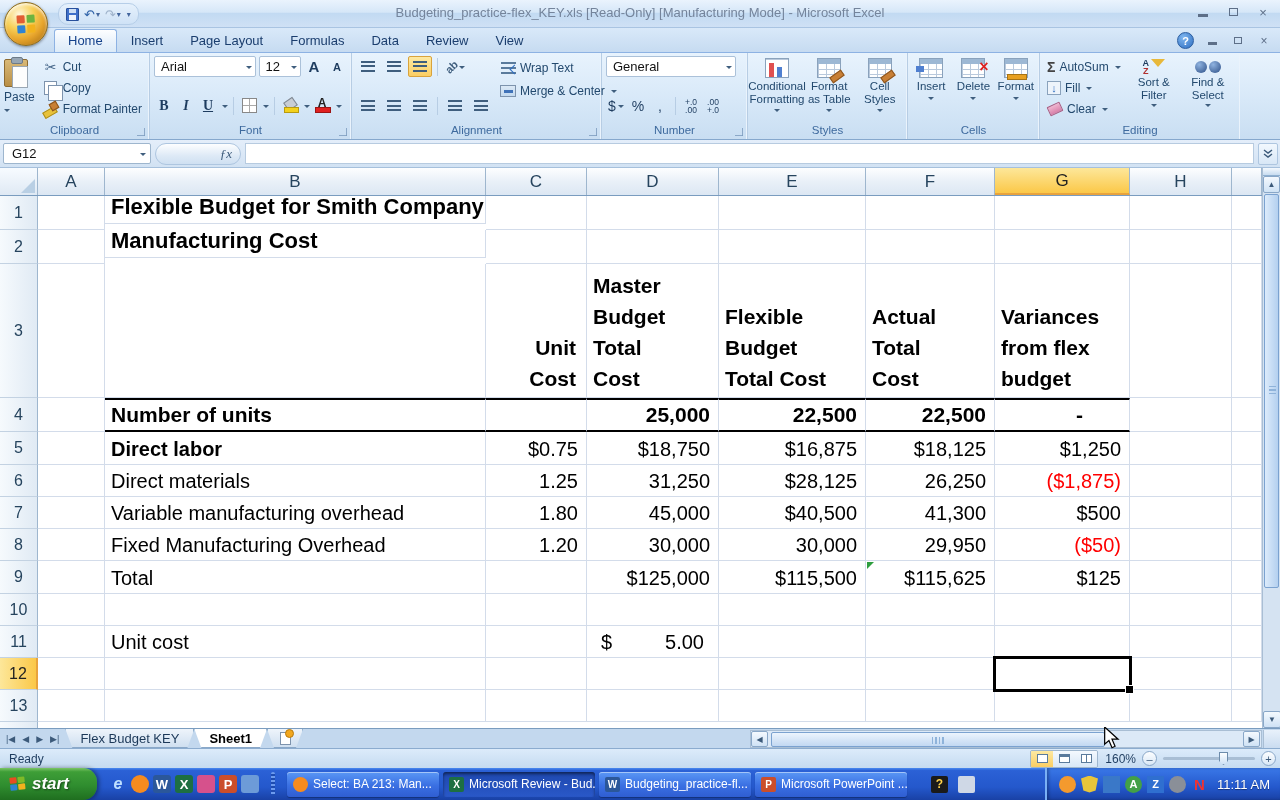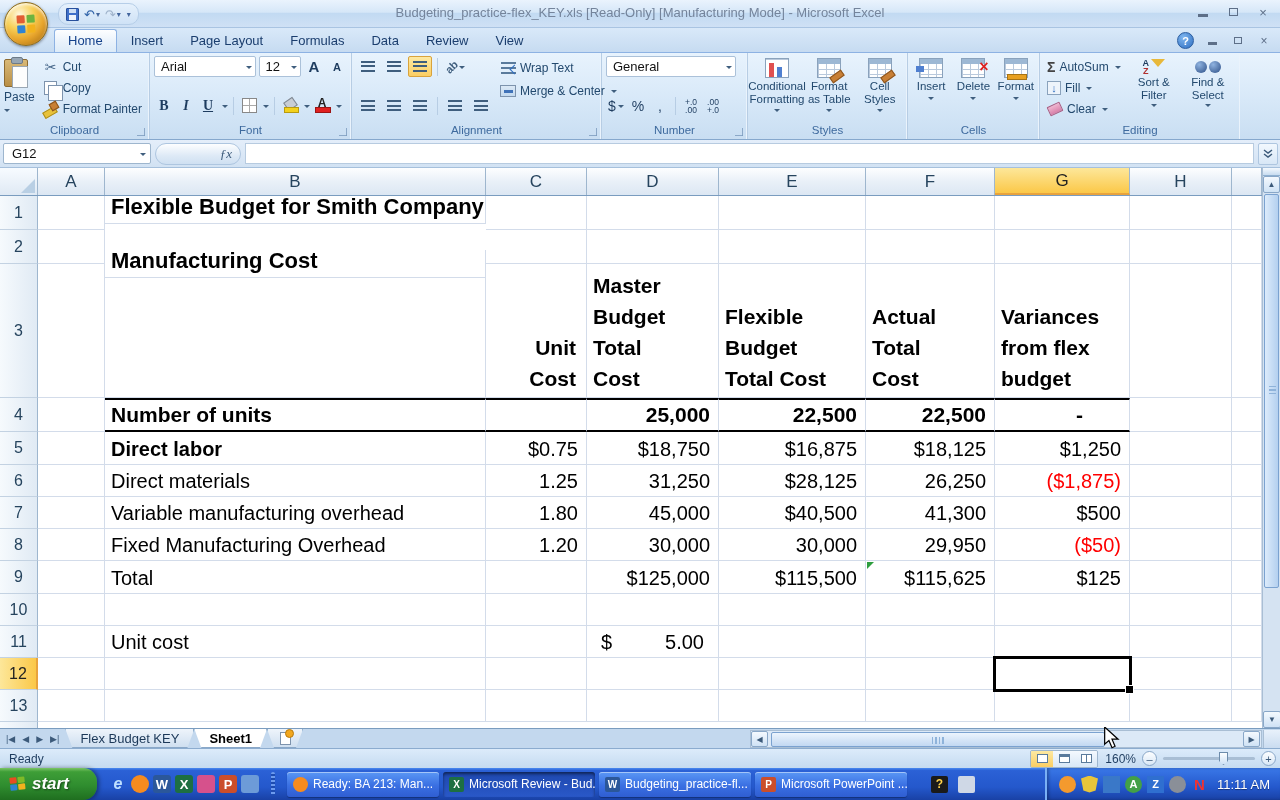--- a/index.html
+++ b/index.html
@@ -655,21 +655,21 @@
           <div class="cell" style="width: 132px;"></div>
           <div class="cell" style="width: 147px;"></div>
           <div class="cell" style="width: 129px;"></div>
           <div class="cell" style="width: 135px;"></div>
           <div class="cell" style="width: 102px;"></div>
           <div class="cell" style="width: 30px;"></div>
         </div>
         <div class="grow" style="height: 34px;">
           <div class="rowhdr">2</div>
           <div class="cell" style="width: 67px;"></div>
-          <div class="cell title" style="width: 381px; margin-top: 20px;">Manufacturing Cost</div>
+          <div class="cell title" style="width: 381px;">Manufacturing Cost</div>
           <div class="cell" style="width: 101px;"></div>
           <div class="cell" style="width: 132px;"></div>
           <div class="cell" style="width: 147px;"></div>
           <div class="cell" style="width: 129px;"></div>
           <div class="cell" style="width: 135px;"></div>
           <div class="cell" style="width: 102px;"></div>
           <div class="cell" style="width: 30px;"></div>
         </div>
         <div class="grow" style="height: 134px;">
           <div class="rowhdr">3</div>
@@ -902,21 +902,21 @@
         <div class="ql" style="background: rgb(43, 87, 154); color: rgb(255, 255, 255);">W</div>
         <div class="ql" style="background: rgb(29, 111, 66); color: rgb(255, 255, 255);">X</div>
         <div class="ql" style="background: rgb(214, 81, 140); color: rgb(255, 255, 255);"></div>
         <div class="ql" style="background: rgb(203, 78, 43); color: rgb(255, 255, 255);">P</div>
         <div class="ql" style="background: rgb(109, 155, 216); color: rgb(255, 255, 255);"></div>
       </div>
     <div class="tbdiv"></div>
     <div class="tasks">
         <div class="taskbtn">
           <div class="tico" style="background: rgb(246, 139, 31); border-radius: 50%;"></div>
-          <span>Ready: BA 213: Man...</span>
+          <span>Select: BA 213: Man...</span>
         </div>
         <div class="taskbtn active">
           <div class="tico" style="background: rgb(29, 111, 66);">X</div>
           <span>Microsoft Review - Bud...</span>
         </div>
         <div class="taskbtn">
           <div class="tico" style="background: rgb(43, 87, 154);">W</div>
           <span>Budgeting_practice-fl...</span>
         </div>
         <div class="taskbtn">

